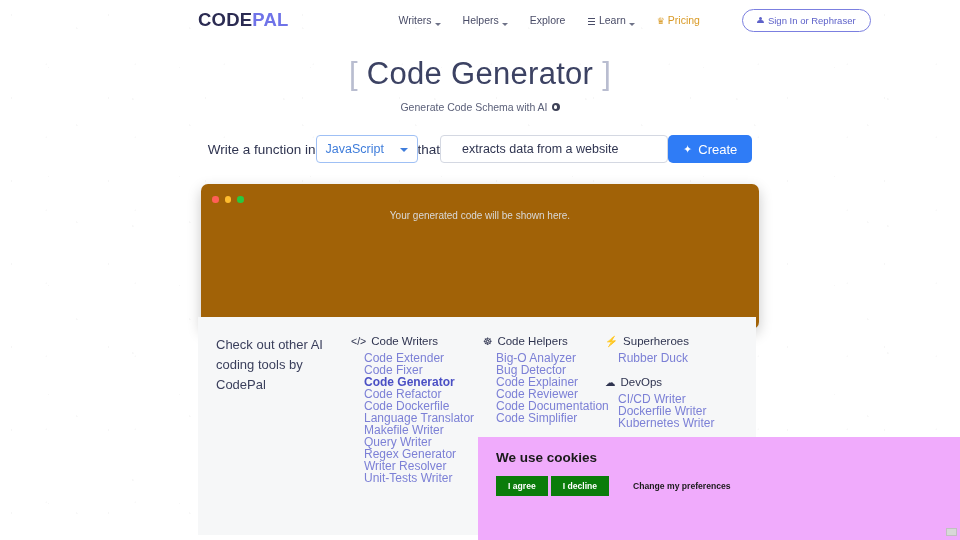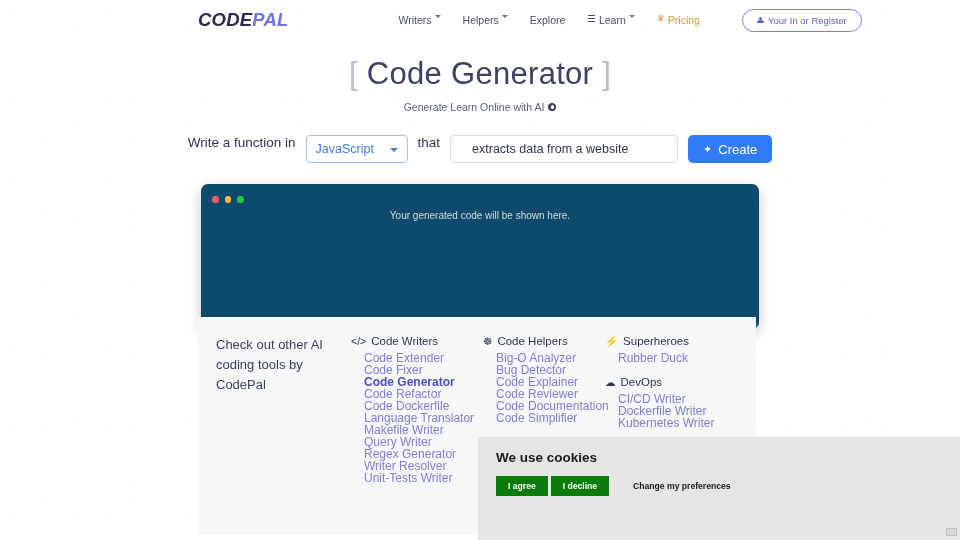--- a/index.html
+++ b/index.html
@@ -29,37 +29,36 @@
     height: 40px;
     display: flex;
     align-items: center;
     padding: 0 0 0 198px;
   }
   .logo {
     font-size: 18.5px;
     font-weight: 700;
     letter-spacing: 0.2px;
     white-space: nowrap;
-    font-style: italic;
   }
   .logo .code { color: #2b2b52; }
   .logo .pal  { color: #6f73e8; }
 
   .main-nav {
     display: flex;
     align-items: center;
     gap: 22px;
     margin-left: 110px;
     font-size: 10.5px;
     color: #4a4d68;
     white-space: nowrap;
   }
   .nav-item {
     display: flex;
-    align-items: flex-start;
+    align-items: flex-end;
     gap: 3px;
     cursor: pointer;
   }
   .caret {
     width: 0; height: 0;
     border-left: 3px solid transparent;
     border-right: 3px solid transparent;
     border-top: 3.4px solid #6e7288;
     display: inline-block;
     margin-top: 1px;
@@ -130,23 +129,22 @@
     left: 2.3px; top: 2.3px;
     width: 3.4px; height: 3.4px;
     border-radius: 50%;
     background: #ffffff;
   }
 
   
   .prompt-row {
     margin-top: 22px;
     display: flex;
-    align-items: flex-start;
+    align-items: center;
     justify-content: center;
-    gap: 10px;
     font-size: 13.5px;
     color: #2f3450;
   }
   .prompt-label { white-space: nowrap; }
 
   .lang-select {
     position: relative;
     width: 102px;
     height: 28px;
     border: 1px solid #9fc0f5;
@@ -195,21 +193,21 @@
     gap: 6px;
     cursor: pointer;
   }
   .sparkle { font-size: 11px; line-height: 1; }
 
   
   .code-panel {
     width: 558px;
     height: 145px;
     margin: 21px auto 0;
-    background: #0c4a6e;
+    background: #a16207;
     border-radius: 7px;
     box-shadow: 0 5px 14px rgba(0,0,0,0.22);
     position: relative;
     overflow: hidden;
   }
   .dots {
     position: absolute;
     top: 12px; left: 11px;
     display: flex; gap: 6px;
   }
@@ -276,21 +274,21 @@
   }
   .tool-link.active { color: #4a4fc4; font-weight: 700; }
 
   
   .cookie-banner {
     position: absolute;
     left: 478px;
     top: 437px;
     width: 482px;
     height: 103px;
-    background: #e5e5e5;
+    background: #f0abfc;
     padding: 13px 18px 0 18px;
   }
   .cookie-title {
     font-size: 13.5px;
     font-weight: 700;
     color: #1a1a1a;
   }
   .cookie-body {
     margin-top: 9px;
     font-size: 8.6px;
@@ -360,33 +358,33 @@
       <span>Learn</span>
       <i class="caret"></i>
     </span>
     <span class="nav-item pricing">
       <span class="glyph">♛</span>
       <span>Pricing</span>
     </span>
 
     <button class="signin-btn">
       <i class="person"></i>
-      <span>Your In or Register</span>
+      <span>Sign In or Rephraser</span>
     </button>
   </nav>
 </div>
 
 <div class="hero">
   <h1 class="page-title">
     <span class="bracket">[</span>
     <span>Code Generator</span>
     <span class="bracket">]</span>
   </h1>
   <div class="subtitle">
-    <span>Generate Learn Online with AI</span>
+    <span>Generate Code Schema with AI</span>
     <i class="info-dot"></i>
   </div>
 </div>
 
 <div class="prompt-row">
   <span class="prompt-label">Write a function in</span>
 
   <div class="lang-select">
     <span>JavaScript</span>
     <i class="sel-caret"></i>

